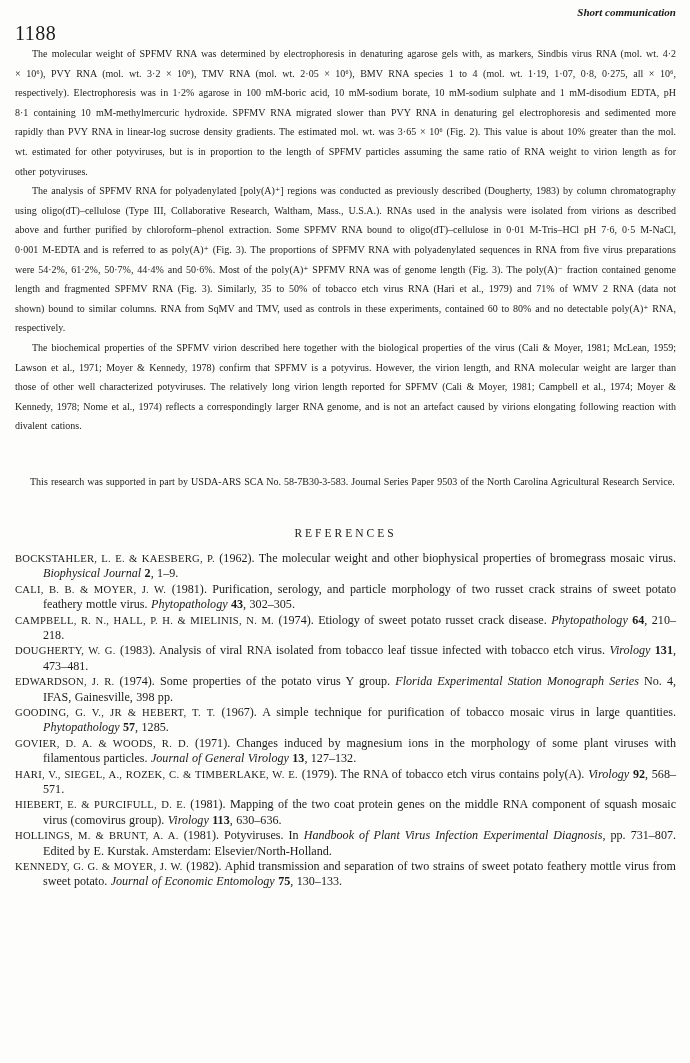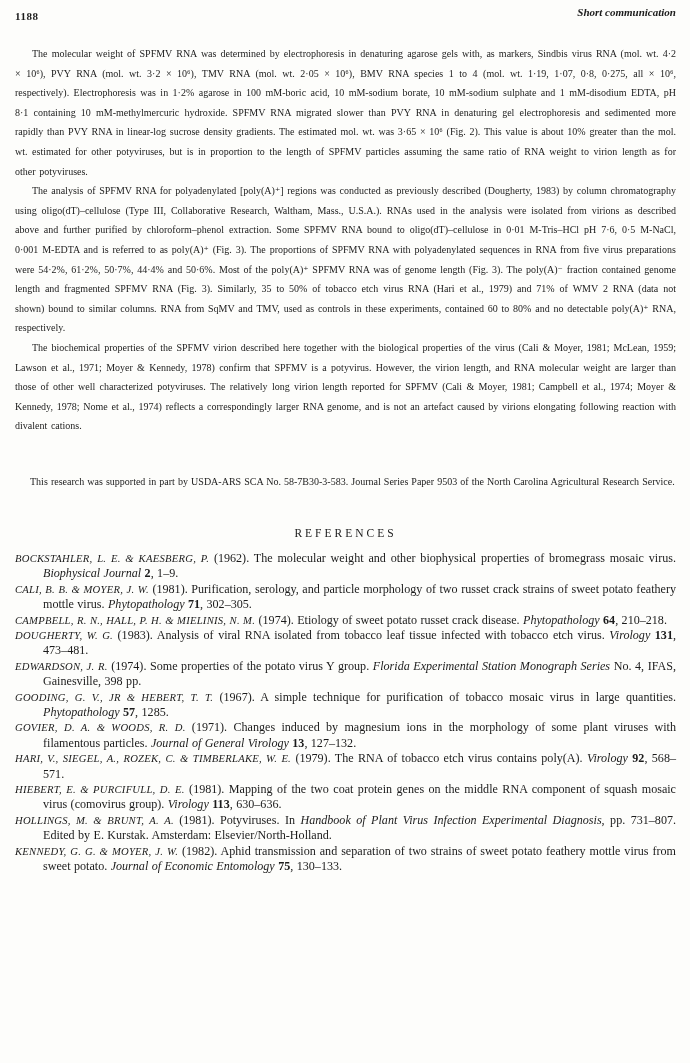--- a/index.html
+++ b/index.html
@@ -19,24 +19,23 @@
     overflow: hidden;
   }
   .page-header {
     position: relative;
     height: 20px;
     margin-bottom: 18px;
   }
   .page-number {
     position: absolute;
     left: 0;
-    top: 4px;
-    font-size: 11px;
+    top: 16px;
+    font-size: 20px;
     letter-spacing: 0.5px;
-    font-weight: bold;
   }
   .running-title {
     position: absolute;
     left: 0;
     right: 0;
     top: 0;
     text-align: right;
     font-size: 11px;
     font-style: italic;
     font-weight: bold;
@@ -72,21 +71,20 @@
   .reference-item {
     margin: 0;
     padding-left: 28px;
     text-indent: -28px;
     text-align: justify;
     word-spacing: 0.4px;
   }
   .ref-authors {
     font-size: 0.88em;
     letter-spacing: 0.25px;
-    font-style: italic;
   }
   .ref-source {
     font-style: italic;
   }
   .ref-volume {
     font-weight: bold;
   }
 </style>
 </head>
 <body>
@@ -106,21 +104,21 @@
 
   <div class="acknowledgment">This research was supported in part by USDA-ARS SCA No. 58-7B30-3-583. Journal Series Paper 9503 of the North Carolina Agricultural Research Service.</div>
 
   <div class="references-heading">REFERENCES</div>
 
   <div class="references">
     <p class="reference-item">
       <span class="ref-authors">BOCKSTAHLER, L. E. &amp; KAESBERG, P.</span><span> (1962). The molecular weight and other biophysical properties of bromegrass mosaic virus. </span><span class="ref-source">Biophysical Journal</span><span class="ref-volume"> 2</span><span>, 1–9.</span>
     </p>
     <p class="reference-item">
-      <span class="ref-authors">CALI, B. B. &amp; MOYER, J. W.</span><span> (1981). Purification, serology, and particle morphology of two russet crack strains of sweet potato feathery mottle virus. </span><span class="ref-source">Phytopathology</span><span class="ref-volume"> 71</span><span>, 302–305.</span>
+      <span class="ref-authors">CALI, B. B. &amp; MOYER, J. W.</span><span> (1981). Purification, serology, and particle morphology of two russet crack strains of sweet potato feathery mottle virus. </span><span class="ref-source">Phytopathology</span><span class="ref-volume"> 43</span><span>, 302–305.</span>
     </p>
     <p class="reference-item">
       <span class="ref-authors">CAMPBELL, R. N., HALL, P. H. &amp; MIELINIS, N. M.</span><span> (1974). Etiology of sweet potato russet crack disease. </span><span class="ref-source">Phytopathology</span><span class="ref-volume"> 64</span><span>, 210–218.</span>
     </p>
     <p class="reference-item">
       <span class="ref-authors">DOUGHERTY, W. G.</span><span> (1983). Analysis of viral RNA isolated from tobacco leaf tissue infected with tobacco etch virus. </span><span class="ref-source">Virology</span><span class="ref-volume"> 131</span><span>, 473–481.</span>
     </p>
     <p class="reference-item">
       <span class="ref-authors">EDWARDSON, J. R.</span><span> (1974). Some properties of the potato virus Y group. </span><span class="ref-source">Florida Experimental Station Monograph Series</span><span class="ref-volume"></span><span> No. 4, IFAS, Gainesville, 398 pp.</span>
     </p>

